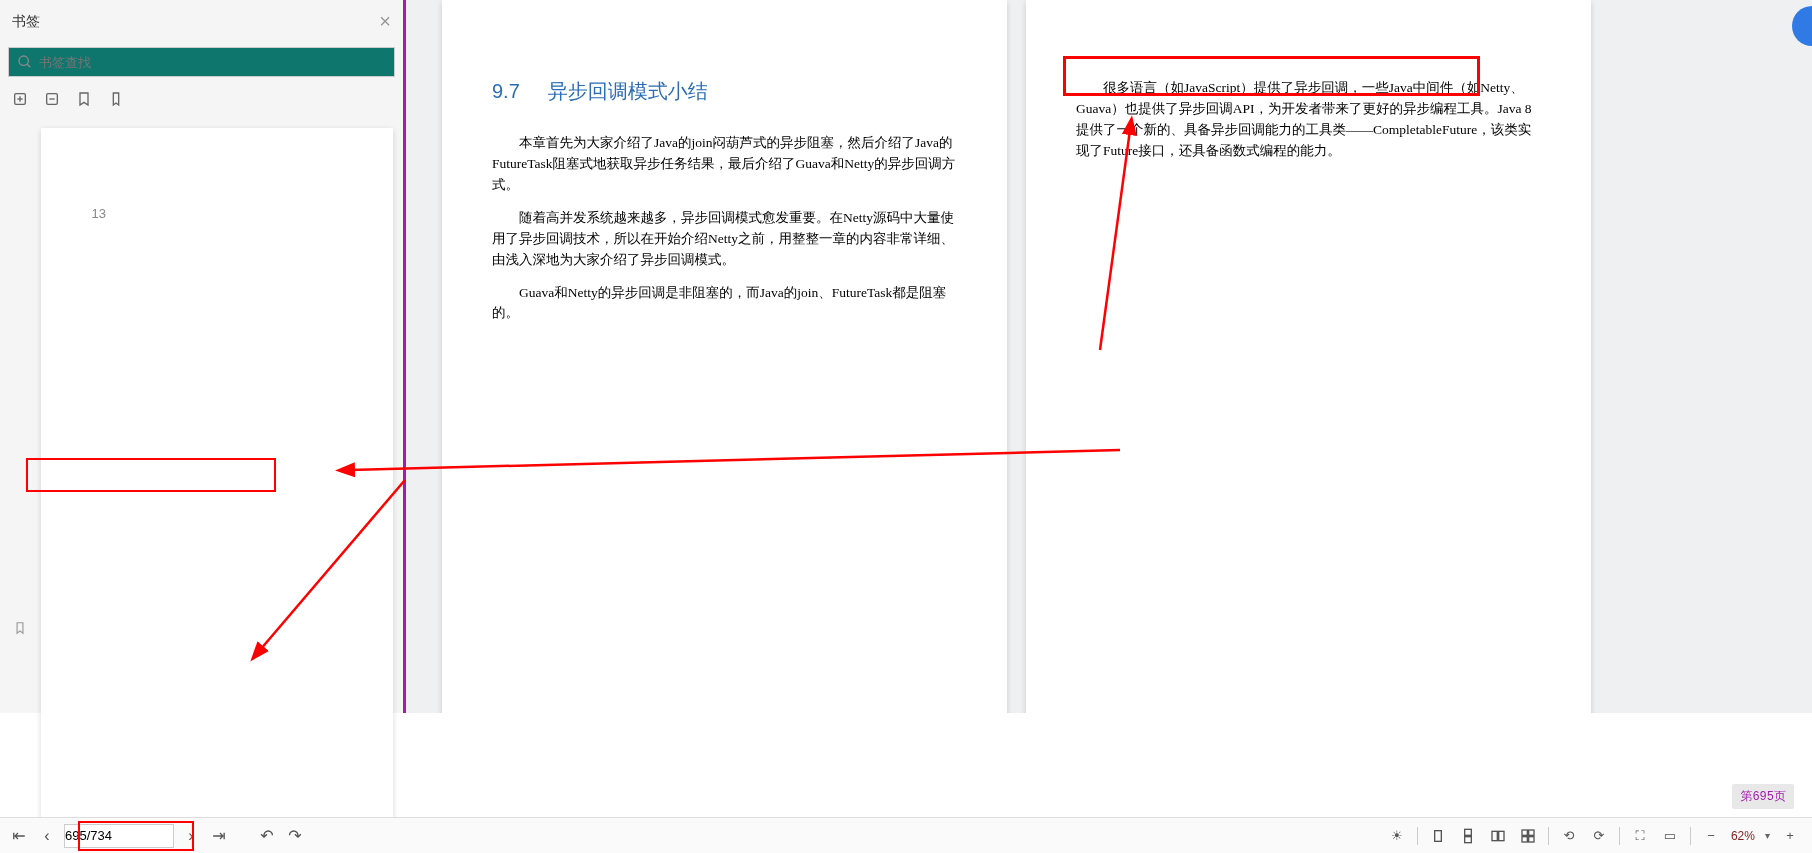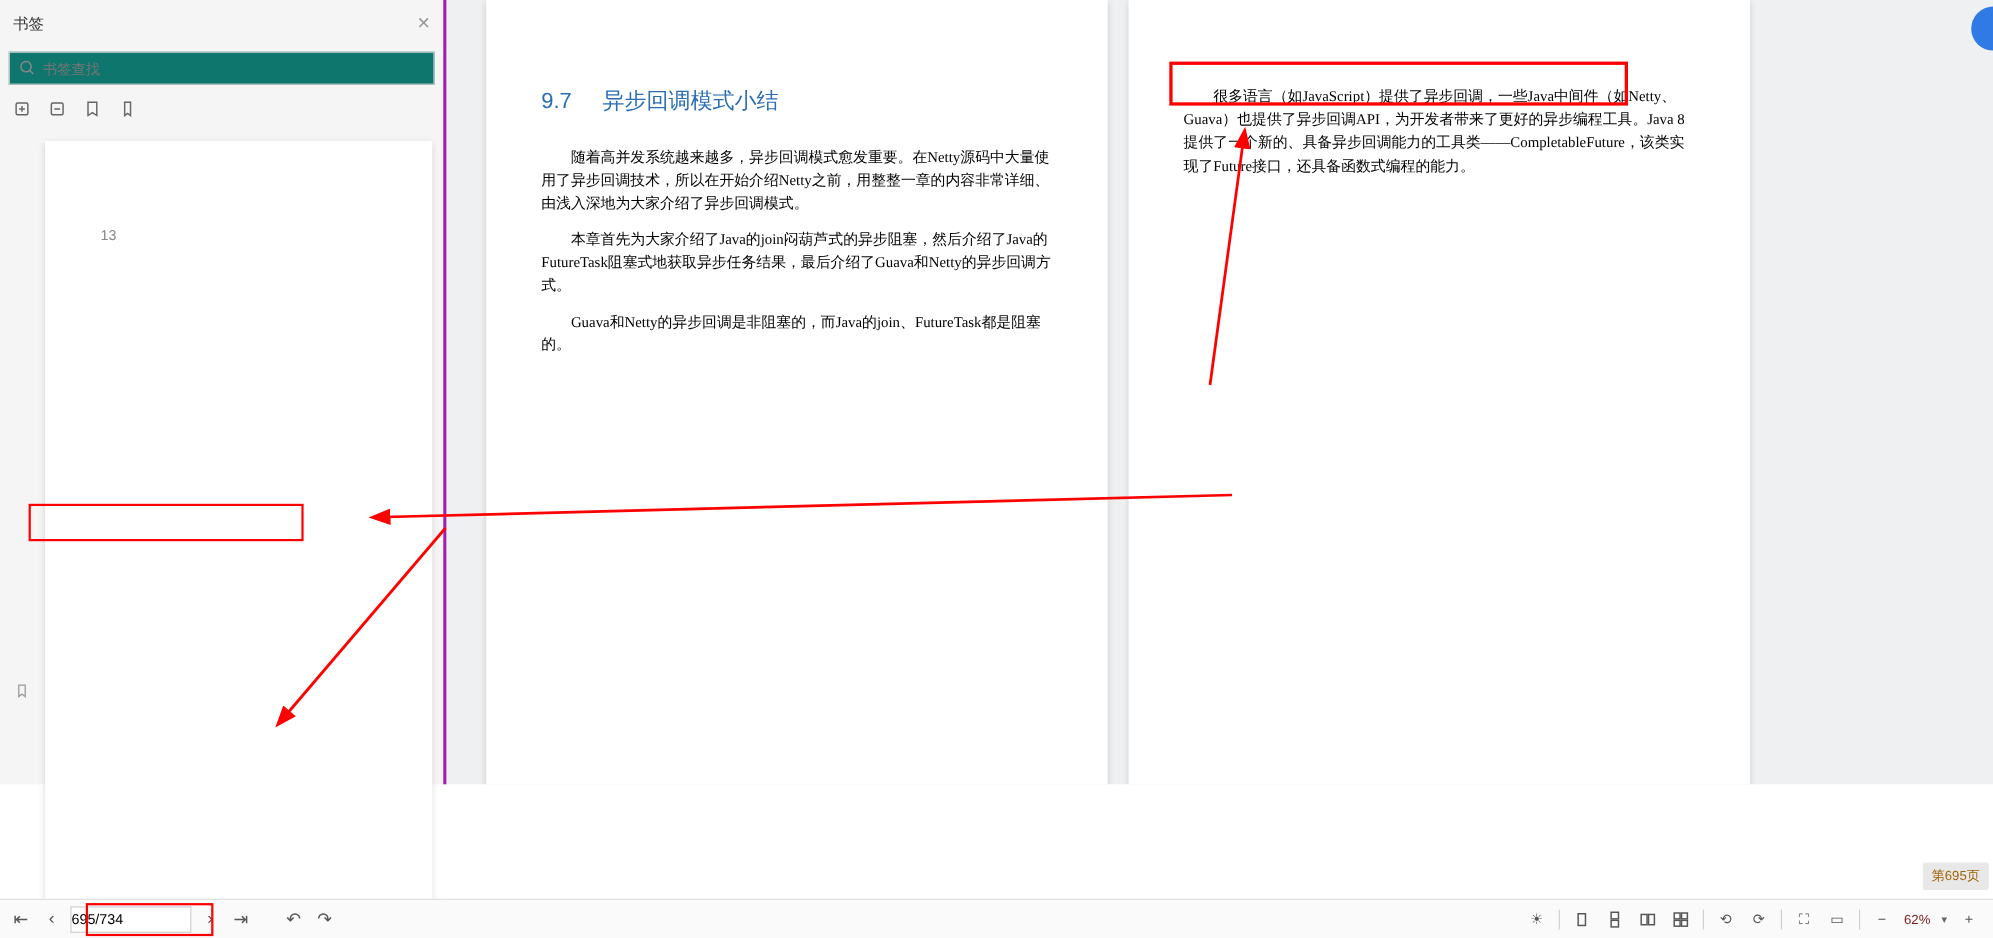--- a/index.html
+++ b/index.html
@@ -31,21 +31,21 @@
 .highlight-box2 { position: absolute; left: 1063px; top: 56px; width: 417px; height: 40px; border: 3px solid red; pointer-events: none; }
 .badge-right { position: absolute; right: -20px; top: 6px; width: 40px; height: 40px; background: #2f7ae5; border-radius: 50%; }
 .bottom-bar { position: absolute; left: 0; bottom: 0; width: 406px; height: 36px; border-top: 1px solid #ddd; display: flex; align-items: center; gap: 6px; padding: 0 8px; background: #fafafa; }
 .bottom-bar .nbtn { width: 22px; height: 22px; display: flex; align-items: center; justify-content: center; color: #555; cursor: pointer; font-size: 16px; }
 .page-input { width: 110px; height: 24px; border: 1px solid #ccc; font-size: 13px; }
 .highlight-box3 { position: absolute; left: 78px; bottom: 2px; width: 116px; height: 30px; border: 2px solid red; pointer-events: none; }
 .bottom-bar-right { position: absolute; right: 0; bottom: 0; left: 406px; height: 36px; border-top: 1px solid #ddd; background: #fafafa; display: flex; align-items: center; justify-content: flex-end; gap: 10px; padding: 0 12px; color: #555; font-size: 13px; }
 .bottom-bar-right .ricon { width: 20px; height: 20px; display: flex; align-items: center; justify-content: center; cursor: pointer; }
 .bottom-bar-right .divider { width: 1px; height: 18px; background: #ccc; }
 .zoom-pct { font-size: 12px; color: #7f1d1d; }
-.page-tag { position: absolute; right: 4px; bottom: 44px; background: #e8e8e8; color: #a16207; font-size: 12px; padding: 4px 8px; border-radius: 2px; }
+.page-tag { position: absolute; right: 18px; bottom: 44px; background: #e8e8e8; color: #a21caf; font-size: 12px; padding: 4px 8px; border-radius: 2px; font-family: Liberation Mono, monospace; }
 svg.arrow { position: absolute; pointer-events: none; }
 </style>
 </head>
 <body>
 
 <div class="sidebar">
   <div class="sidebar-header">
     <span class="sidebar-title">书签</span>
     <span class="close-x">×</span>
   </div>
@@ -85,22 +85,22 @@
     </div>
 </div>
 
 <div class="highlight-box1"></div>
 
 <div class="content-area">
   <div class="page">
     <div class="s97">
       <span class="num">9.7</span><span>异步回调模式小结</span>
     </div>
+    <p class="para">本章首先为大家介绍了Java的join闷葫芦式的异步阻塞，然后介绍了Java的FutureTask阻塞式地获取异步任务结果，最后介绍了Guava和Netty的异步回调方式。</p>
     <p class="para">随着高并发系统越来越多，异步回调模式愈发重要。在Netty源码中大量使用了异步回调技术，所以在开始介绍Netty之前，用整整一章的内容非常详细、由浅入深地为大家介绍了异步回调模式。</p>
-    <p class="para">本章首先为大家介绍了Java的join闷葫芦式的异步阻塞，然后介绍了Java的FutureTask阻塞式地获取异步任务结果，最后介绍了Guava和Netty的异步回调方式。</p>
     <p class="para">Guava和Netty的异步回调是非阻塞的，而Java的join、FutureTask都是阻塞的。</p>
   </div>
   <div class="page right">
     <p class="para">很多语言（如JavaScript）提供了异步回调，一些Java中间件（如Netty、Guava）也提供了异步回调API，为开发者带来了更好的异步编程工具。Java 8提供了一个新的、具备异步回调能力的工具类——CompletableFuture，该类实现了Future接口，还具备函数式编程的能力。</p>
   </div>
 </div>
 
 <div class="highlight-box2"></div>
 <div class="badge-right"></div>
 <div class="page-tag">第695页</div>

